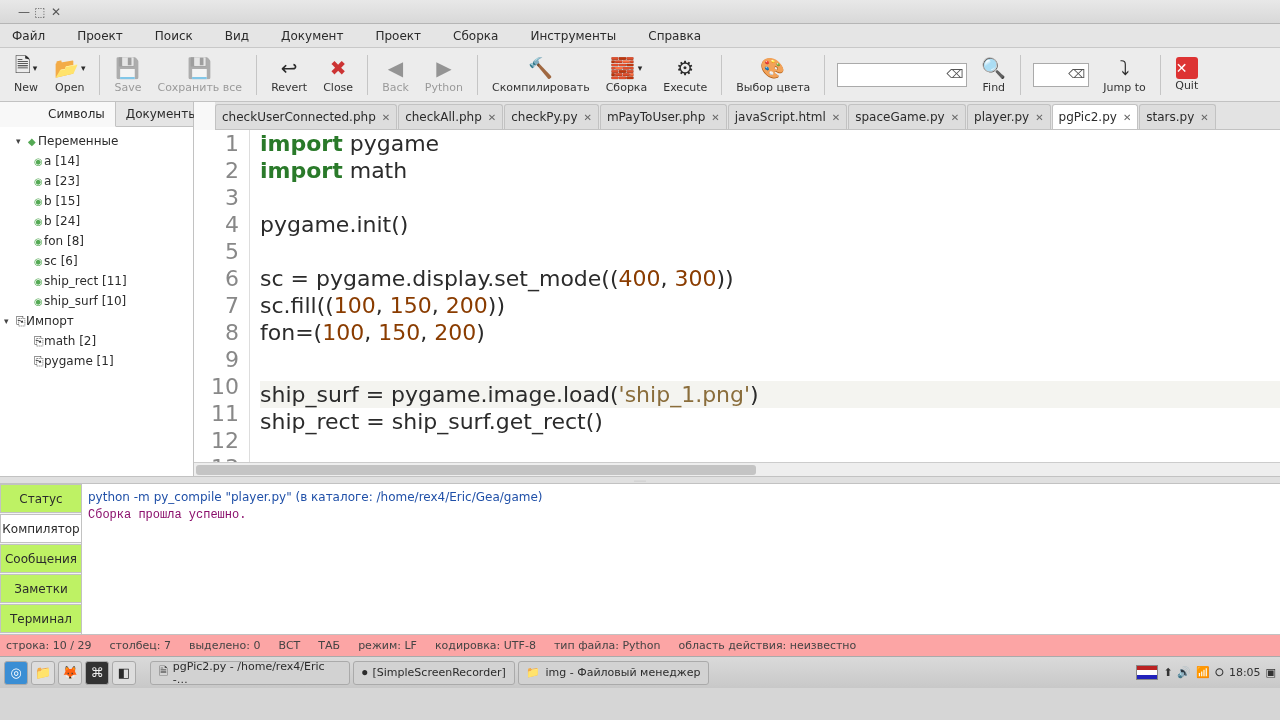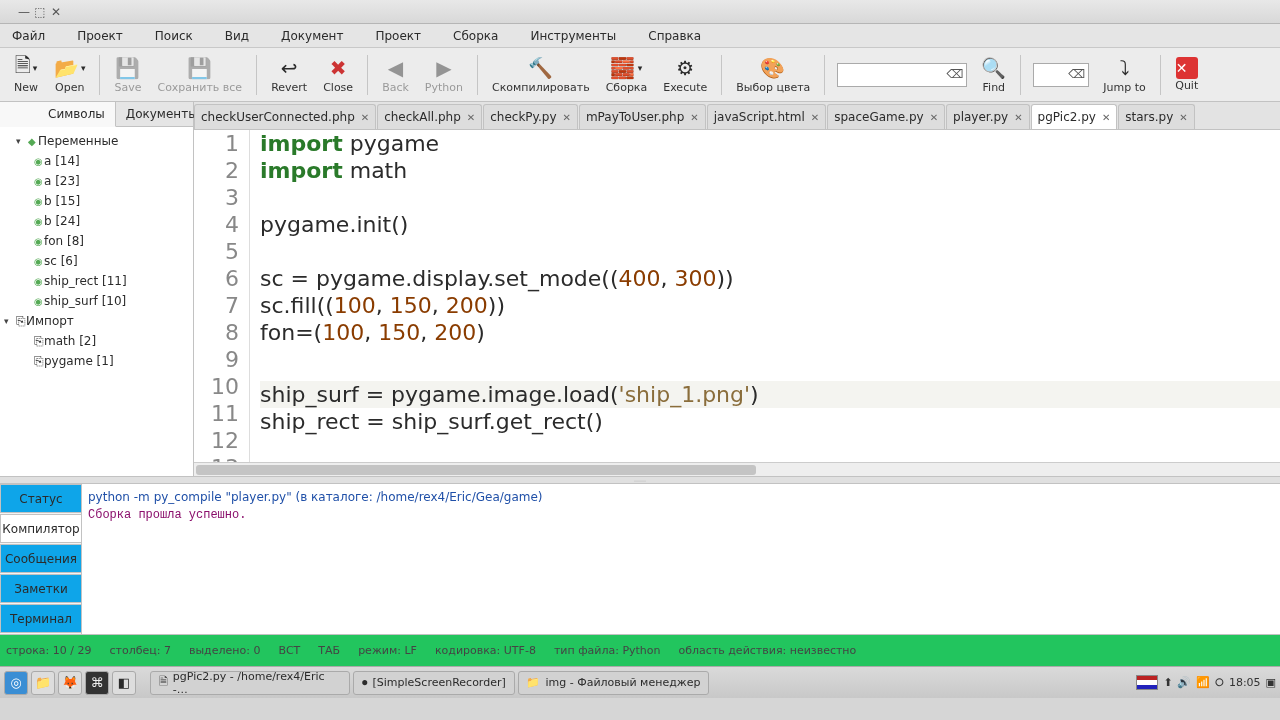--- a/index.html
+++ b/index.html
@@ -26,45 +26,45 @@
 .sidetab { padding: 5px 10px; font-size: 12px; cursor: pointer; border-right: 1px solid #c2c2c2; }
 .sidetab.active { background: #f8f8f8; border-bottom: 1px solid #f8f8f8; margin-bottom: -1px; padding-left: 48px; }
 .tree { flex: 1; overflow: auto; padding: 4px 0; background: #fff; font-size: 12px; }
 .tree-row { display: flex; align-items: center; height: 20px; padding-left: 4px; cursor: pointer; }
 .tree-row .exp { width: 12px; font-size: 9px; color: #444; }
 .tree-row .bullet { width: 10px; color: #5a5; font-size: 10px; }
 .tree-row.ind1 { padding-left: 16px; }
 .tree-row.ind2 { padding-left: 34px; }
 
 .editor-side { flex: 1; display: flex; flex-direction: column; background: #f8f8f8; min-width: 0; }
-.filetabs { display: flex; background: #e3e3e3; border-bottom: 1px solid #c2c2c2; height: 28px; align-items: flex-end; overflow: hidden; }
+.filetabs { display: flex; background: #e3e3e3; border-bottom: 1px solid #c2c2c2; height: 28px; align-items: flex-end; overflow: hidden; margin-left: 21px; }
 .filetab { display: flex; align-items: center; padding: 5px 6px; font-size: 12px; border: 1px solid #c2c2c2; border-bottom: none; margin-right: 1px; background: #ddd; cursor: pointer; border-radius: 3px 3px 0 0; white-space: nowrap; }
 .filetab.active { background: #fff; }
 .filetab .x { margin-left: 6px; color: #666; font-size: 10px; cursor: pointer; }
 .editor { flex: 1; display: flex; background: #fff; font-family: "DejaVu Sans Mono", Consolas, monospace; font-size: 22px; overflow: hidden; position: relative; }
 .gutter { width: 56px; text-align: right; padding-right: 10px; color: #888; border-right: 1px solid #ddd; line-height: 27px; user-select: none; }
 .code { flex: 1; padding-left: 10px; line-height: 27px; white-space: pre; }
 .code .kw { color: #2a7a2a; font-weight: bold; }
 .code .num { color: #8a3c00; }
 .code .str { color: #8a6d3b; }
 .code .hl { background: #f4f4f0; display: inline-block; width: 100%; margin-top: 8px; }
 .hscroll { height: 14px; background: #eee; border-top: 1px solid #ccc; position: relative; }
 .hscroll-thumb { position: absolute; left: 2px; top: 2px; height: 10px; width: 560px; background: #c4c4c4; border-radius: 3px; }
 
 .grip { height: 8px; background: #e0e0e0; border-top: 1px solid #c2c2c2; border-bottom: 1px solid #c2c2c2; text-align: center; font-size: 6px; color: #999; line-height: 7px; cursor: row-resize; }
 
 .bottom { display: flex; height: 150px; background: #f3f3f3; }
 .btabs { width: 82px; display: flex; flex-direction: column; border-right: 1px solid #c2c2c2; }
-.btab { height: 29px; display: flex; align-items: center; justify-content: center; font-size: 12px; border: 1px solid #c2c2c2; border-right: none; margin-bottom: 1px; background: #0ea5e9; cursor: pointer; }
+.btab { height: 29px; display: flex; align-items: center; justify-content: center; font-size: 12px; border: 1px solid #c2c2c2; border-right: none; margin-bottom: 1px; background: #bef264; cursor: pointer; }
 .btab.active { background: #fff; }
 .console { flex: 1; background: #fff; font-family: "DejaVu Sans Mono", Consolas, monospace; font-size: 12px; padding: 4px 6px; line-height: 18px; }
 .console .cmd { color: #2050a8; }
 .console .ok { color: #8a0e6b; font-family: Liberation Mono, monospace; }
 
-.statusbar { height: 32px; background: #22c55e; border-top: 1px solid #c2c2c2; display: flex; align-items: center; font-size: 11px; color: #444; padding: 0 6px; gap: 18px; }
+.statusbar { height: 22px; background: #fca5a5; border-top: 1px solid #c2c2c2; display: flex; align-items: center; font-size: 11px; color: #444; padding: 0 6px; gap: 18px; }
 .statusbar span { white-space: nowrap; }
 
 .taskbar { height: 32px; background: linear-gradient(#dadada,#c8c8c8); border-top: 1px solid #aaa; display: flex; align-items: center; padding: 0 4px; gap: 3px; }
 .tb-icon { width: 24px; height: 24px; background: #ddd; border: 1px solid #aaa; border-radius: 3px; display: flex; align-items: center; justify-content: center; font-size: 13px; cursor: pointer; }
 .tb-btn { height: 24px; padding: 0 8px; background: #d2d2d2; border: 1px solid #aaa; border-radius: 3px; display: flex; align-items: center; font-size: 11px; cursor: pointer; gap: 5px; max-width: 200px; overflow: hidden; }
 .tb-space { flex: 1; }
 .tray { display: flex; align-items: center; gap: 5px; color: #333; font-size: 11px; }
 .flag { width: 22px; height: 15px; background: linear-gradient(#b22,#b22 33%,#fff 33%,#fff 66%,#22b 66%); border: 1px solid #888; }
 </style>
 </head>

